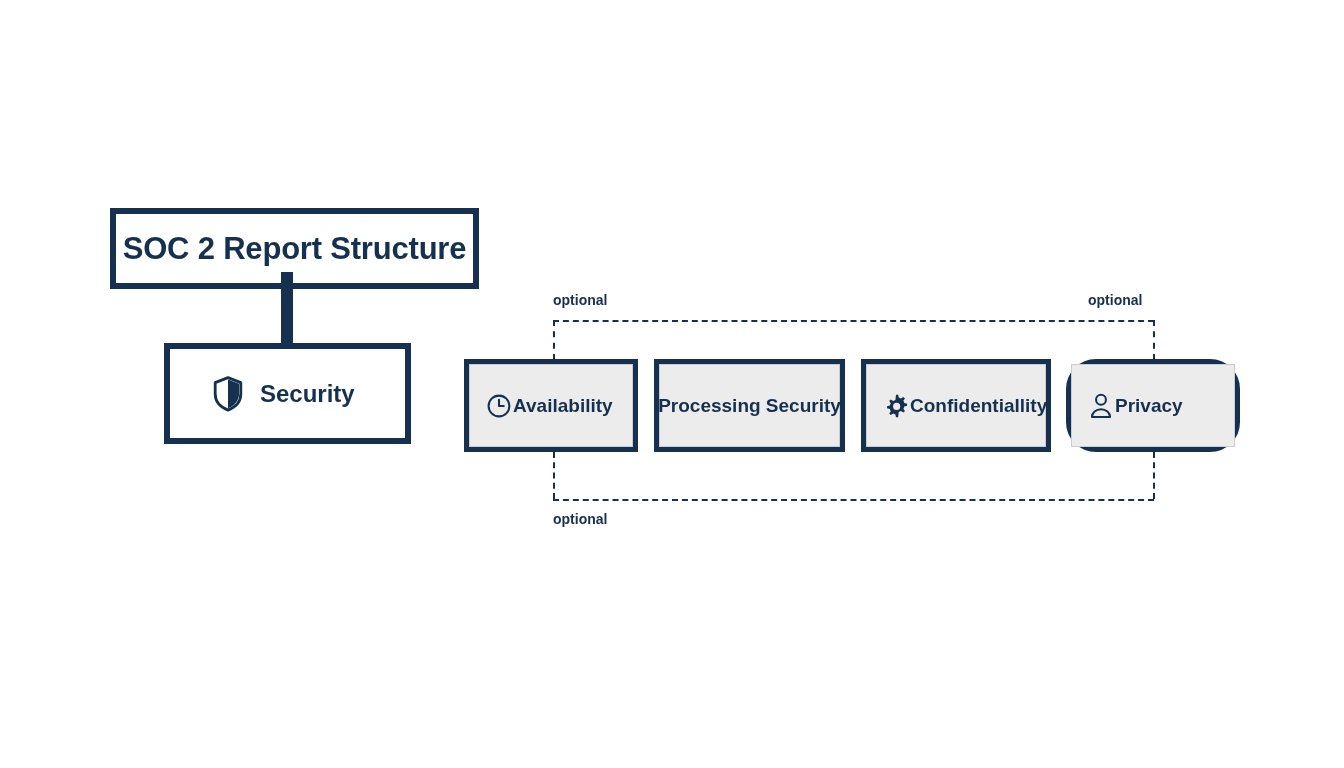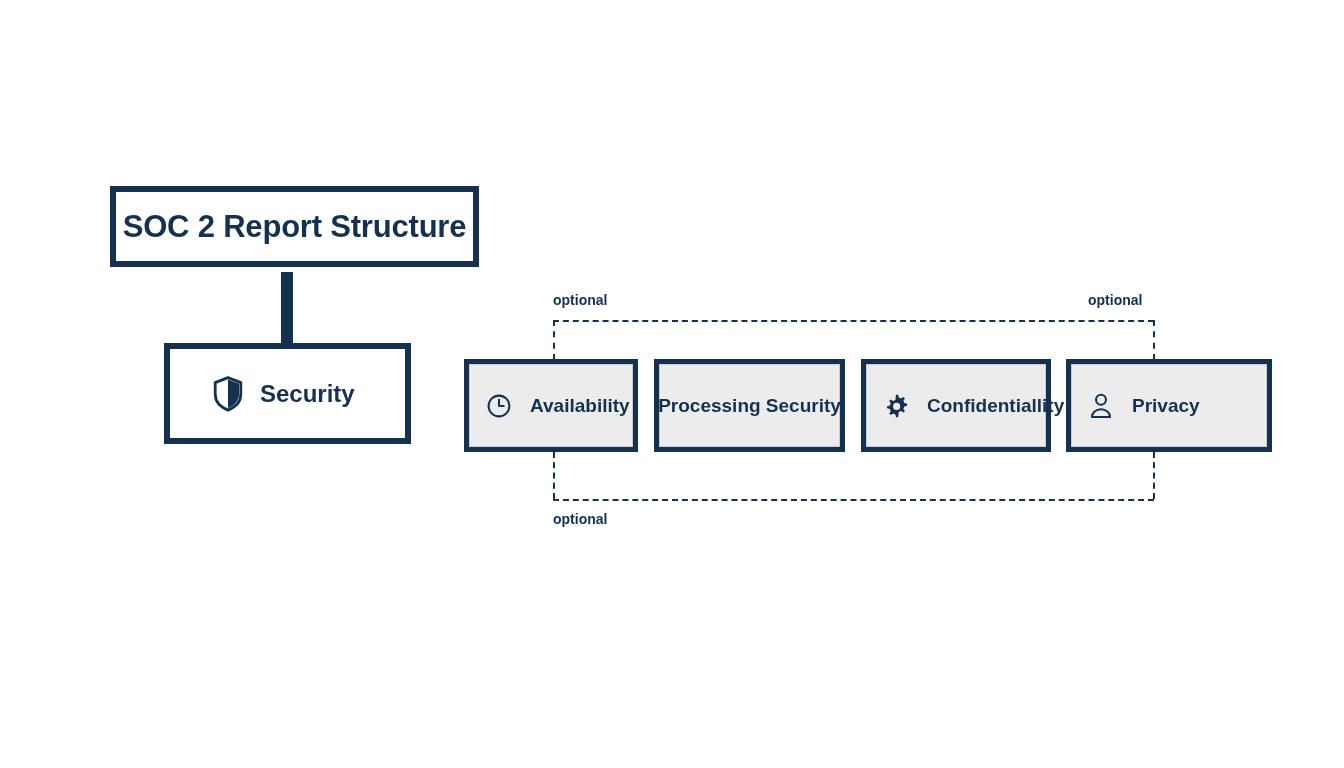--- a/index.html
+++ b/index.html
@@ -34,21 +34,21 @@
     box-sizing: border-box;
     display: flex;
     align-items: center;
     justify-content: flex-start;
     gap: 14px;
   }
 
   
   #node-title {
     left: 110px;
-    top: 186px;
+    top: 208px;
     width: 369px;
     height: 81px;
     border: 6px solid #16314f;
     background: #ffffff;
   }
   #node-title .inner {
     background: #ffffff;
     justify-content: center;
   }
   #title-label {
@@ -85,32 +85,32 @@
   .opt-node {
     top: 359px;
     height: 93px;
     border: 5px solid #16314f;
     background: #ececec;
   }
   .opt-node .inner {
     background: #ececec;
     border: 1px solid #c9ccd2;
     padding-left: 16px;
-    gap: 18px;
+    gap: 1px;
   }
   .opt-node .opt-label {
     font-size: 19px;
     font-weight: bold;
     color: #16314f;
     white-space: nowrap;
   }
   #node-availability   { left: 464px;  width: 174px; }
   #node-processing     { left: 654px;  width: 191px; }
   #node-confidentiality{ left: 861px;  width: 190px; }
-  #node-privacy        { left: 1066px; width: 206px; }
+  #node-privacy        { left: 1066px; width: 174px; border-radius: 30px; }
   #node-processing .inner { justify-content: center; padding-left: 0; }
 
   
   #conn-title-security {
     position: absolute;
     left: 281px;
     top: 272px;
     width: 12px;
     height: 75px;
     background: #16314f;

